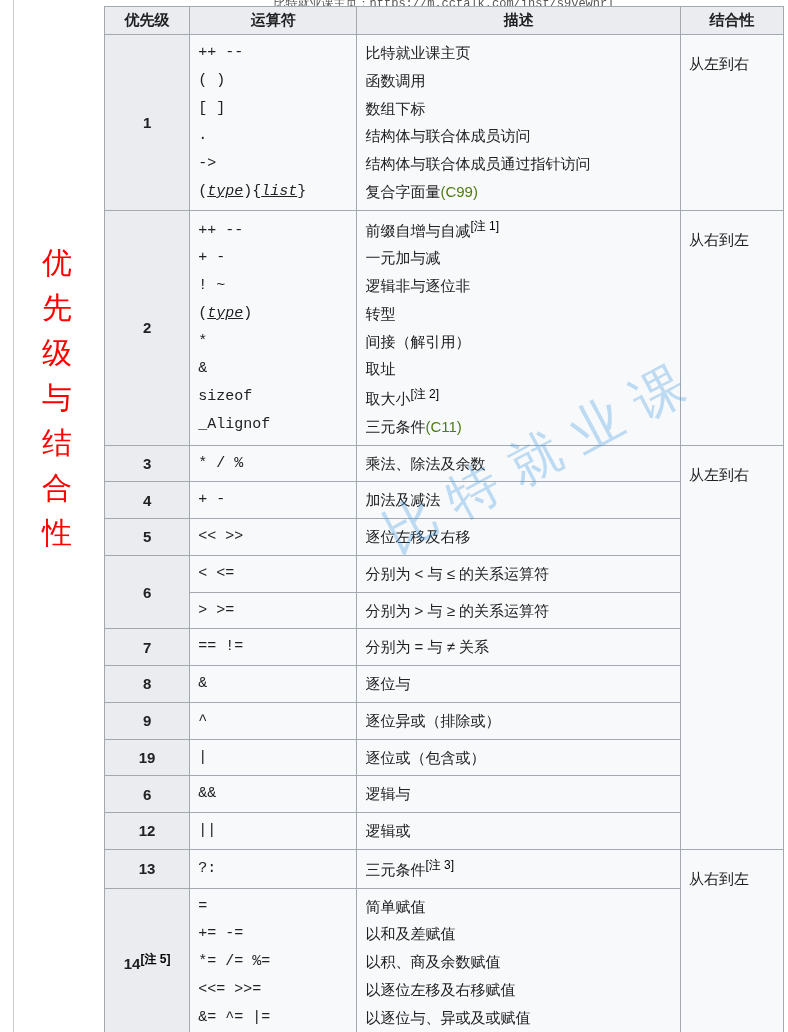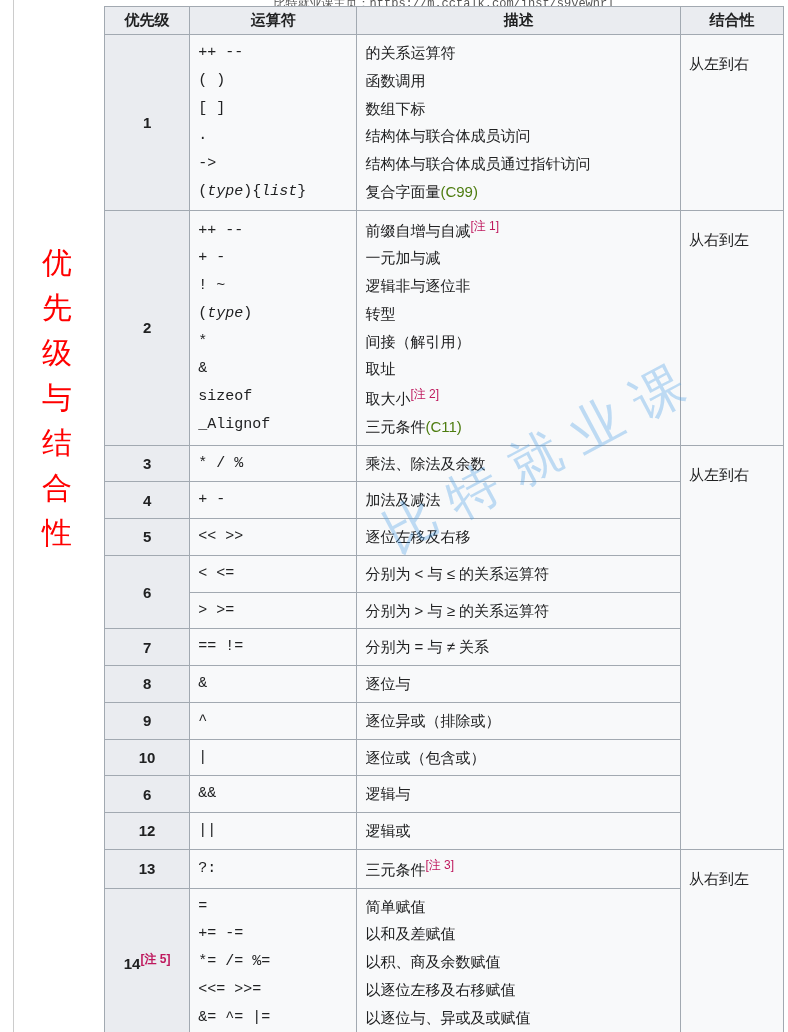--- a/index.html
+++ b/index.html
@@ -74,30 +74,30 @@
     font-weight: 700;
     background: #eaecf0;
     white-space: nowrap;
   }
   td.op {
     font-family: "Courier New", monospace;
     font-size: 15px;
     line-height: 1.85;
     white-space: nowrap;
   }
-  td.op .it { font-style: italic; }
+  td.op .it { font-style: italic; text-decoration: underline; }
   td.desc { line-height: 1.85; }
   td.assoc {
     text-align: left;
     vertical-align: top;
     padding-top: 20px;
     white-space: nowrap;
   }
   .note {
-    color: #be185d;
+    color: #000000;
     font-size: 12px;
     vertical-align: super;
     font-family: Arial, sans-serif;
   }
   .std {
     color: #4d7c0f;
     font-family: Arial, sans-serif;
   }
   .watermark {
     position: absolute;
@@ -148,21 +148,21 @@
             <td class="prec">1</td>
             <td class="op">
               <span>++ --</span><br>
               <span>( )</span><br>
               <span>[ ]</span><br>
               <span>.</span><br>
               <span>-&gt;</span><br>
               <span>(</span><span class="it">type</span><span>){</span><span class="it">list</span><span>}</span>
             </td>
             <td class="desc">
-              <span>的关系运算符</span><br>
+              <span>比特就业课主页</span><br>
               <span>函数调用</span><br>
               <span>数组下标</span><br>
               <span>结构体与联合体成员访问</span><br>
               <span>结构体与联合体成员通过指针访问</span><br>
               <span>复合字面量</span><span class="std">(C99)</span>
             </td>
             <td class="assoc">从左到右</td>
           </tr>
 
           <tr>
@@ -224,21 +224,21 @@
             <td class="prec">8</td>
             <td class="op">&amp;</td>
             <td class="desc">逐位与</td>
           </tr>
           <tr>
             <td class="prec">9</td>
             <td class="op">^</td>
             <td class="desc">逐位异或（排除或）</td>
           </tr>
           <tr>
-            <td class="prec">10</td>
+            <td class="prec">19</td>
             <td class="op">|</td>
             <td class="desc">逐位或（包含或）</td>
           </tr>
           <tr>
             <td class="prec">6</td>
             <td class="op">&amp;&amp;</td>
             <td class="desc">逻辑与</td>
           </tr>
           <tr>
             <td class="prec">12</td>

